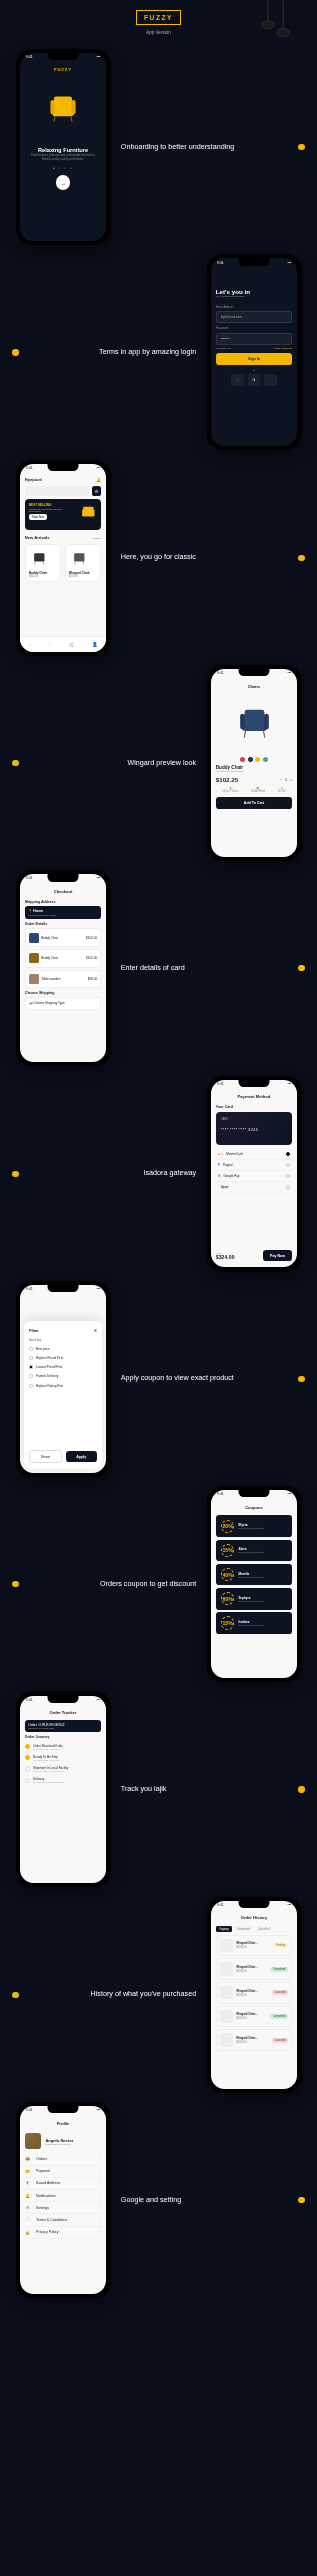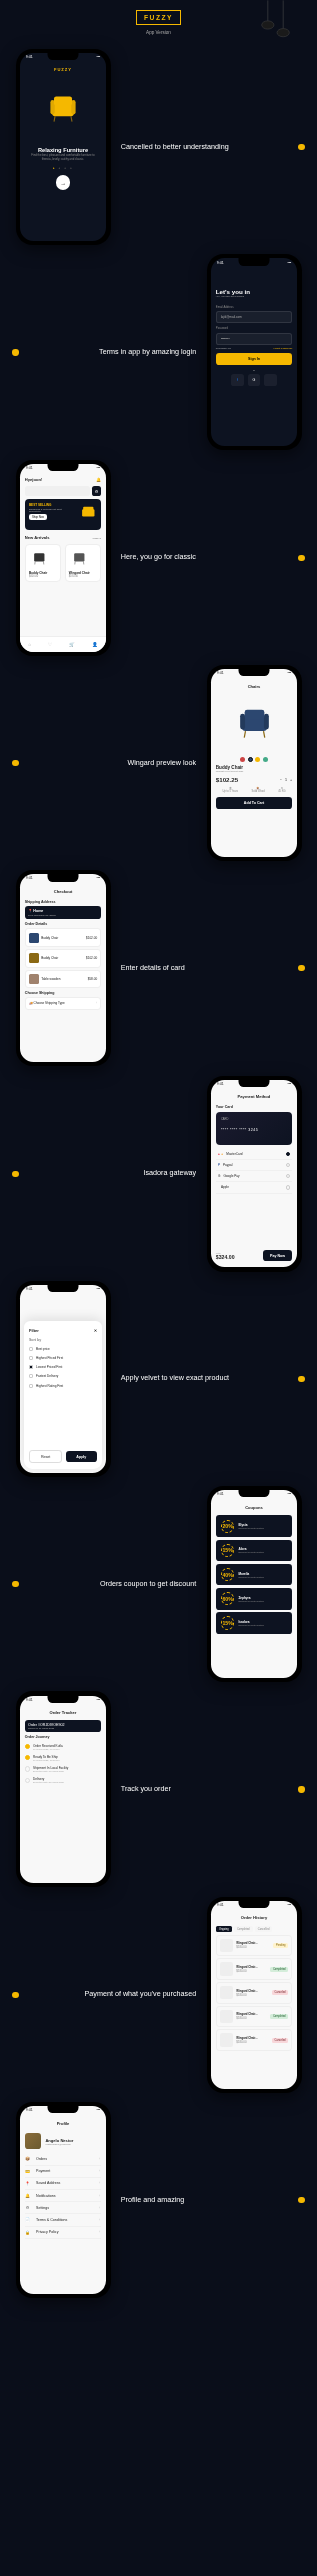--- a/index.html
+++ b/index.html
@@ -331,21 +331,21 @@
               <line x1="72" y1="70" x2="75" y2="85" stroke="#8b6914" stroke-width="3"></line>
             </svg>
           </div>
           <div class="sc-title-lg">Relaxing Furniture</div>
           <div class="sc-desc">Find the best, pleasant and comfortable furniture to fitencia, lovely, catchy and classic.</div>
           <div class="sc-dots" style="margin-top:4.1px;"><span class="active">●</span> ● ● ●</div>
           <div class="sc-fab">→</div>
         </div>
       </div>
     </div>
-    <div class="caption">Cancelled to better understanding</div>
+    <div class="caption">Onboarding to better understanding</div>
     <div class="dot"></div>
   </div>
 
   <div class="section right">
     <div class="phone">
       <div class="phone-screen dark">
         <div class="notch"></div>
         <div class="status-bar">
             <span>9:41</span>
             <span>•••</span>
@@ -626,21 +626,21 @@
               <div class="sc-checkbox"></div>
               <span>Highest Rating First</span>
             </div>
           <div class="sc-row" style="position:absolute;bottom:5.2px;left:5.2px;right:5.2px;gap:3.1px;">
             <div style="flex:1;text-align:center;padding:3.6px;border:0.5px solid #ddd;border-radius:3.1px;font-size:3.6px;">Reset</div>
             <div class="sc-btn dark" style="flex:1;margin:0;">Apply</div>
           </div>
         </div>
       </div>
     </div>
-    <div class="caption">Apply velvet to view exact product</div>
+    <div class="caption">Apply coupon to view exact product</div>
     <div class="dot"></div>
   </div>
 
   <div class="section right">
     <div class="phone">
       <div class="phone-screen light">
         <div class="notch"></div>
         <div class="status-bar" style="color:#222;">
             <span>9:41</span>
             <span>•••</span>
@@ -730,21 +730,21 @@
           <div class="sc-tracker">
               <div class="step"></div>
               <div>
                 <div>Delivery</div>
                 <div class="tiny">Expected date 20 March 2025</div>
               </div>
             </div>
         </div>
       </div>
     </div>
-    <div class="caption">Track you order</div>
+    <div class="caption">Track you lajik</div>
     <div class="dot"></div>
   </div>
 
   <div class="section right">
     <div class="phone">
       <div class="phone-screen light">
         <div class="notch"></div>
         <div class="status-bar" style="color:#222;">
             <span>9:41</span>
             <span>•••</span>
@@ -794,21 +794,21 @@
                 <div class="sc-order-info">
                   <div style="font-weight:600;">Wingard Chair...</div>
                   <div style="color:#888;">$180.00</div>
                 </div>
                 <div class="sc-order-status status-cancel">Canceled</div>
               </div>
             </div>
         </div>
       </div>
     </div>
-    <div class="caption">Payment of what you've purchased</div>
+    <div class="caption">History of what you've purchased</div>
     <div class="dot"></div>
   </div>
 
   <div class="section">
     <div class="phone">
       <div class="phone-screen light">
         <div class="notch"></div>
         <div class="status-bar" style="color:#222;">
             <span>9:41</span>
             <span>•••</span>
@@ -855,18 +855,18 @@
               </div>
               <div class="sc-list-item">
                 <span class="icon">🔒</span>
                 <span>Privacy Policy</span>
                 <span class="arrow">›</span>
               </div>
             </div>
         </div>
       </div>
     </div>
-    <div class="caption">Profile and amazing</div>
+    <div class="caption">Google and setting</div>
     <div class="dot"></div>
   </div>
 
 </div>
 
 
 </body></html>

